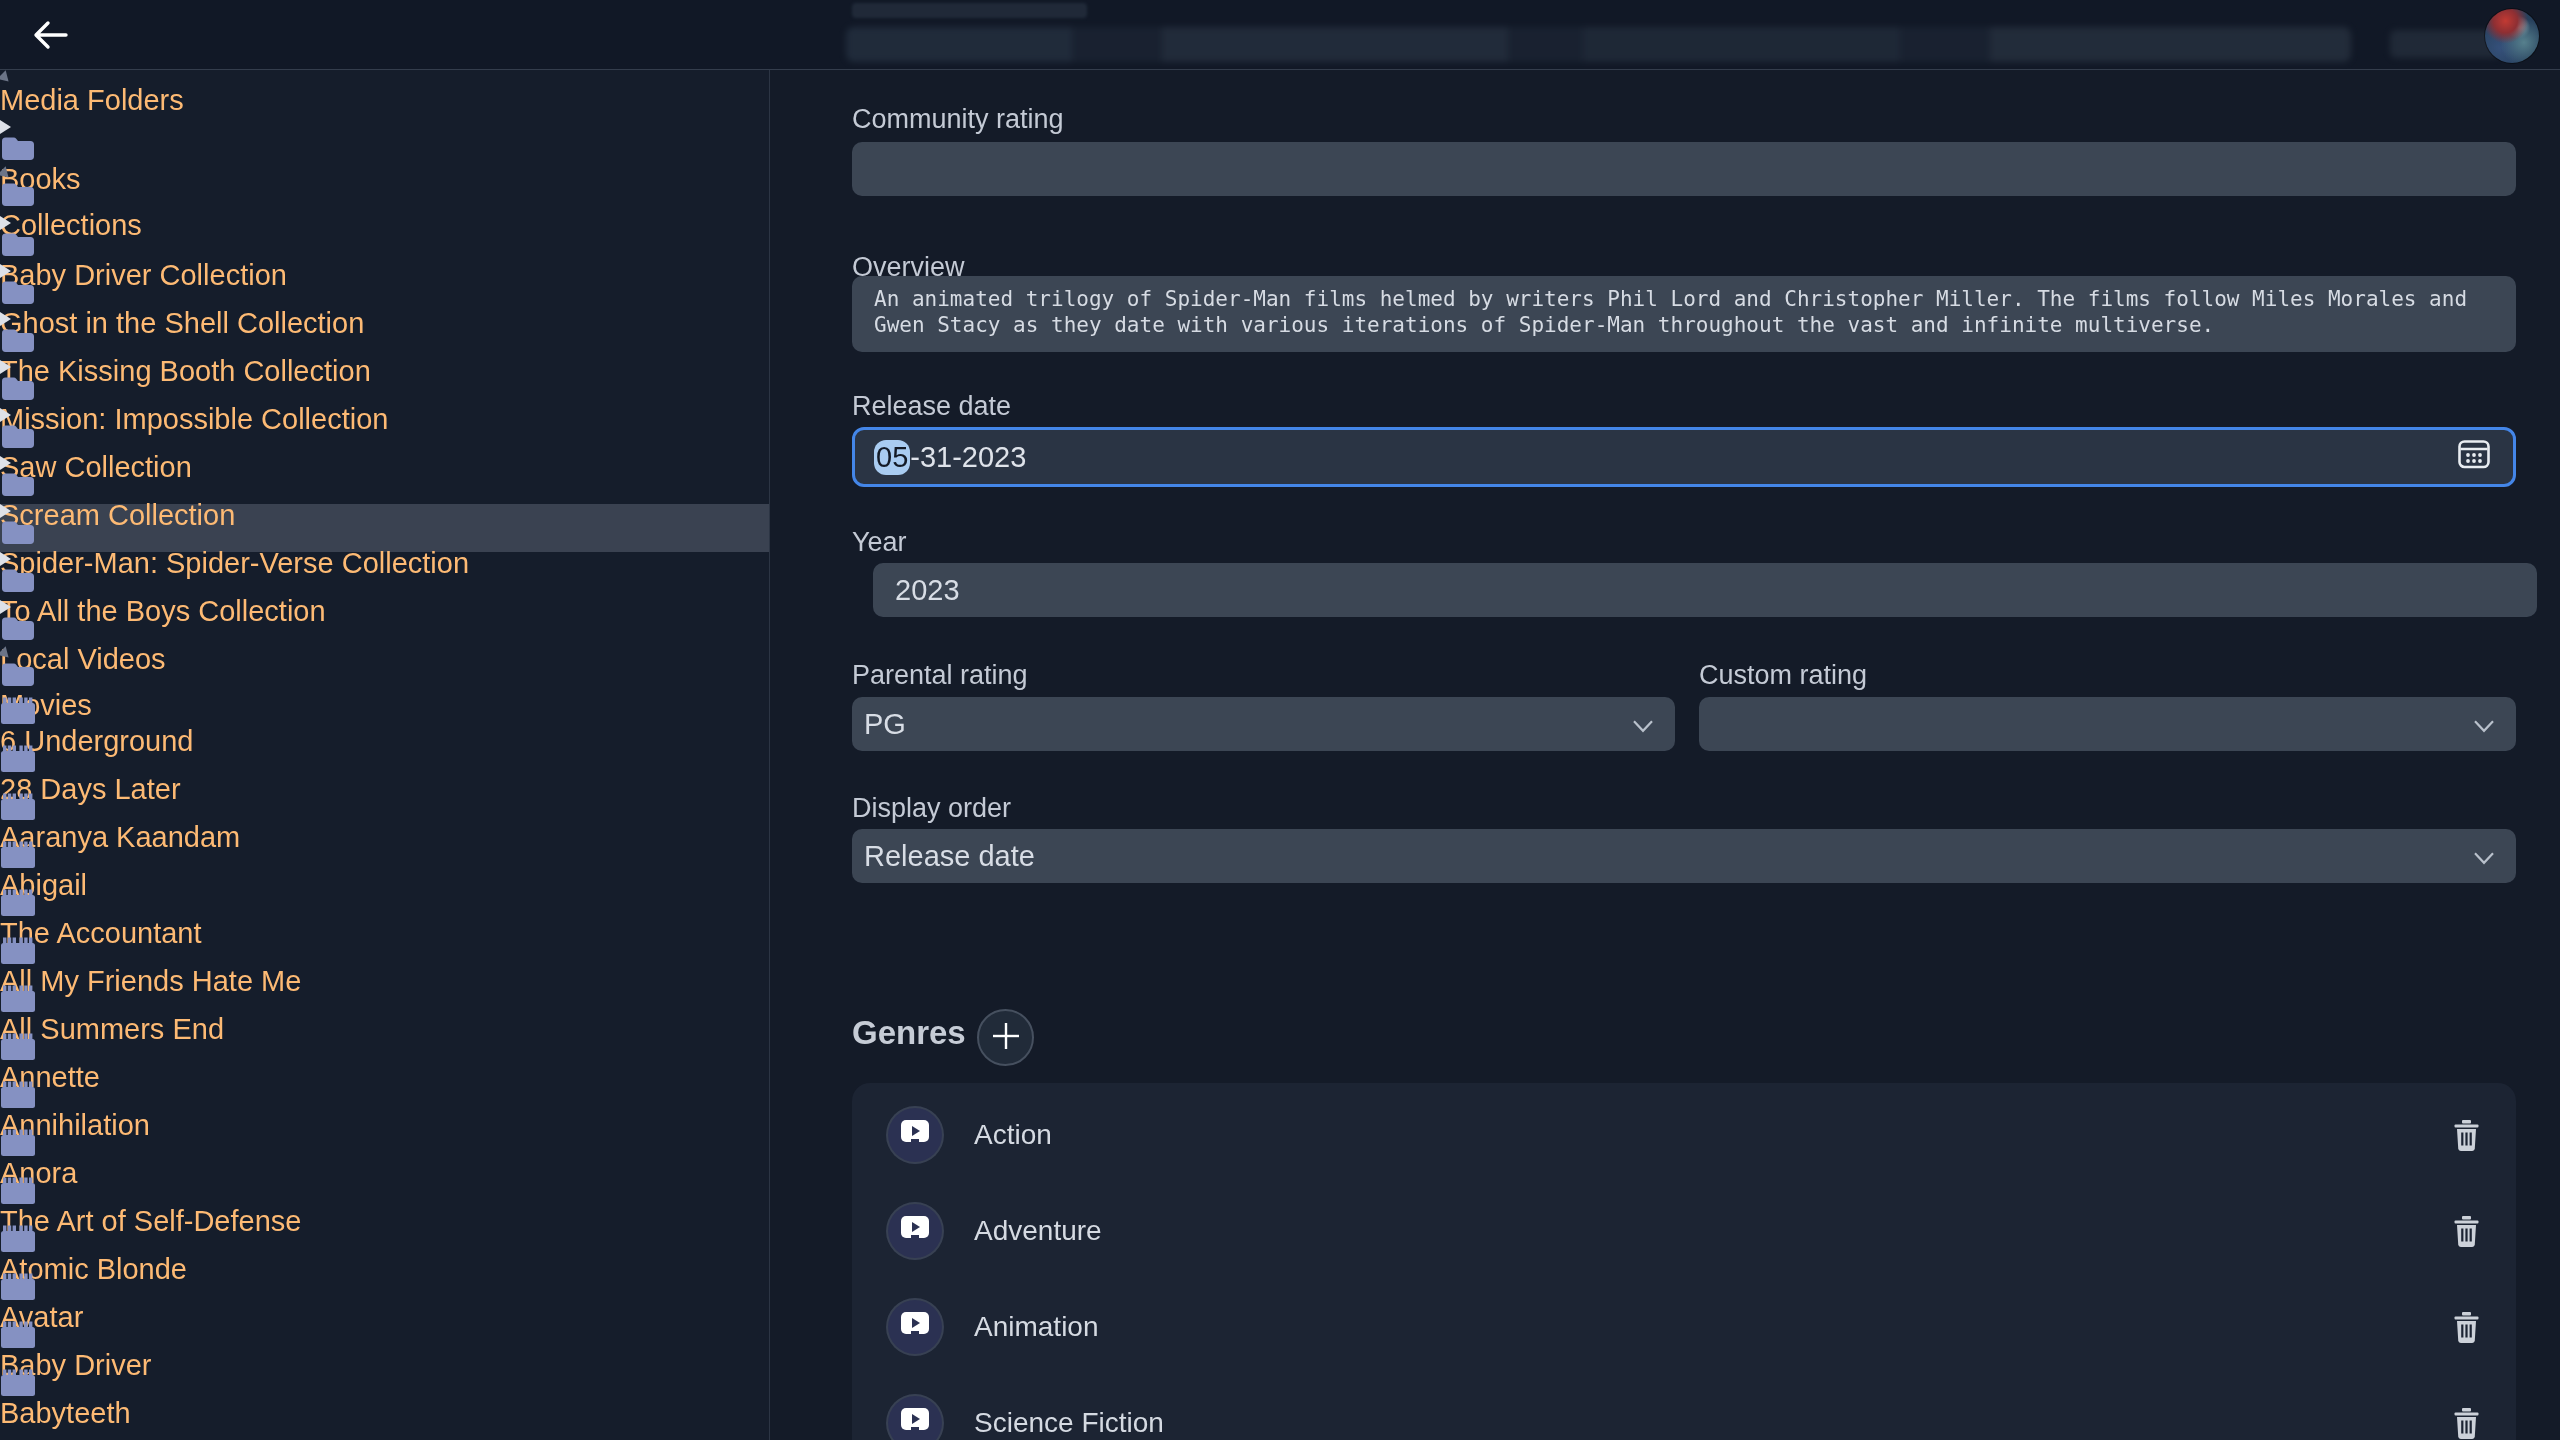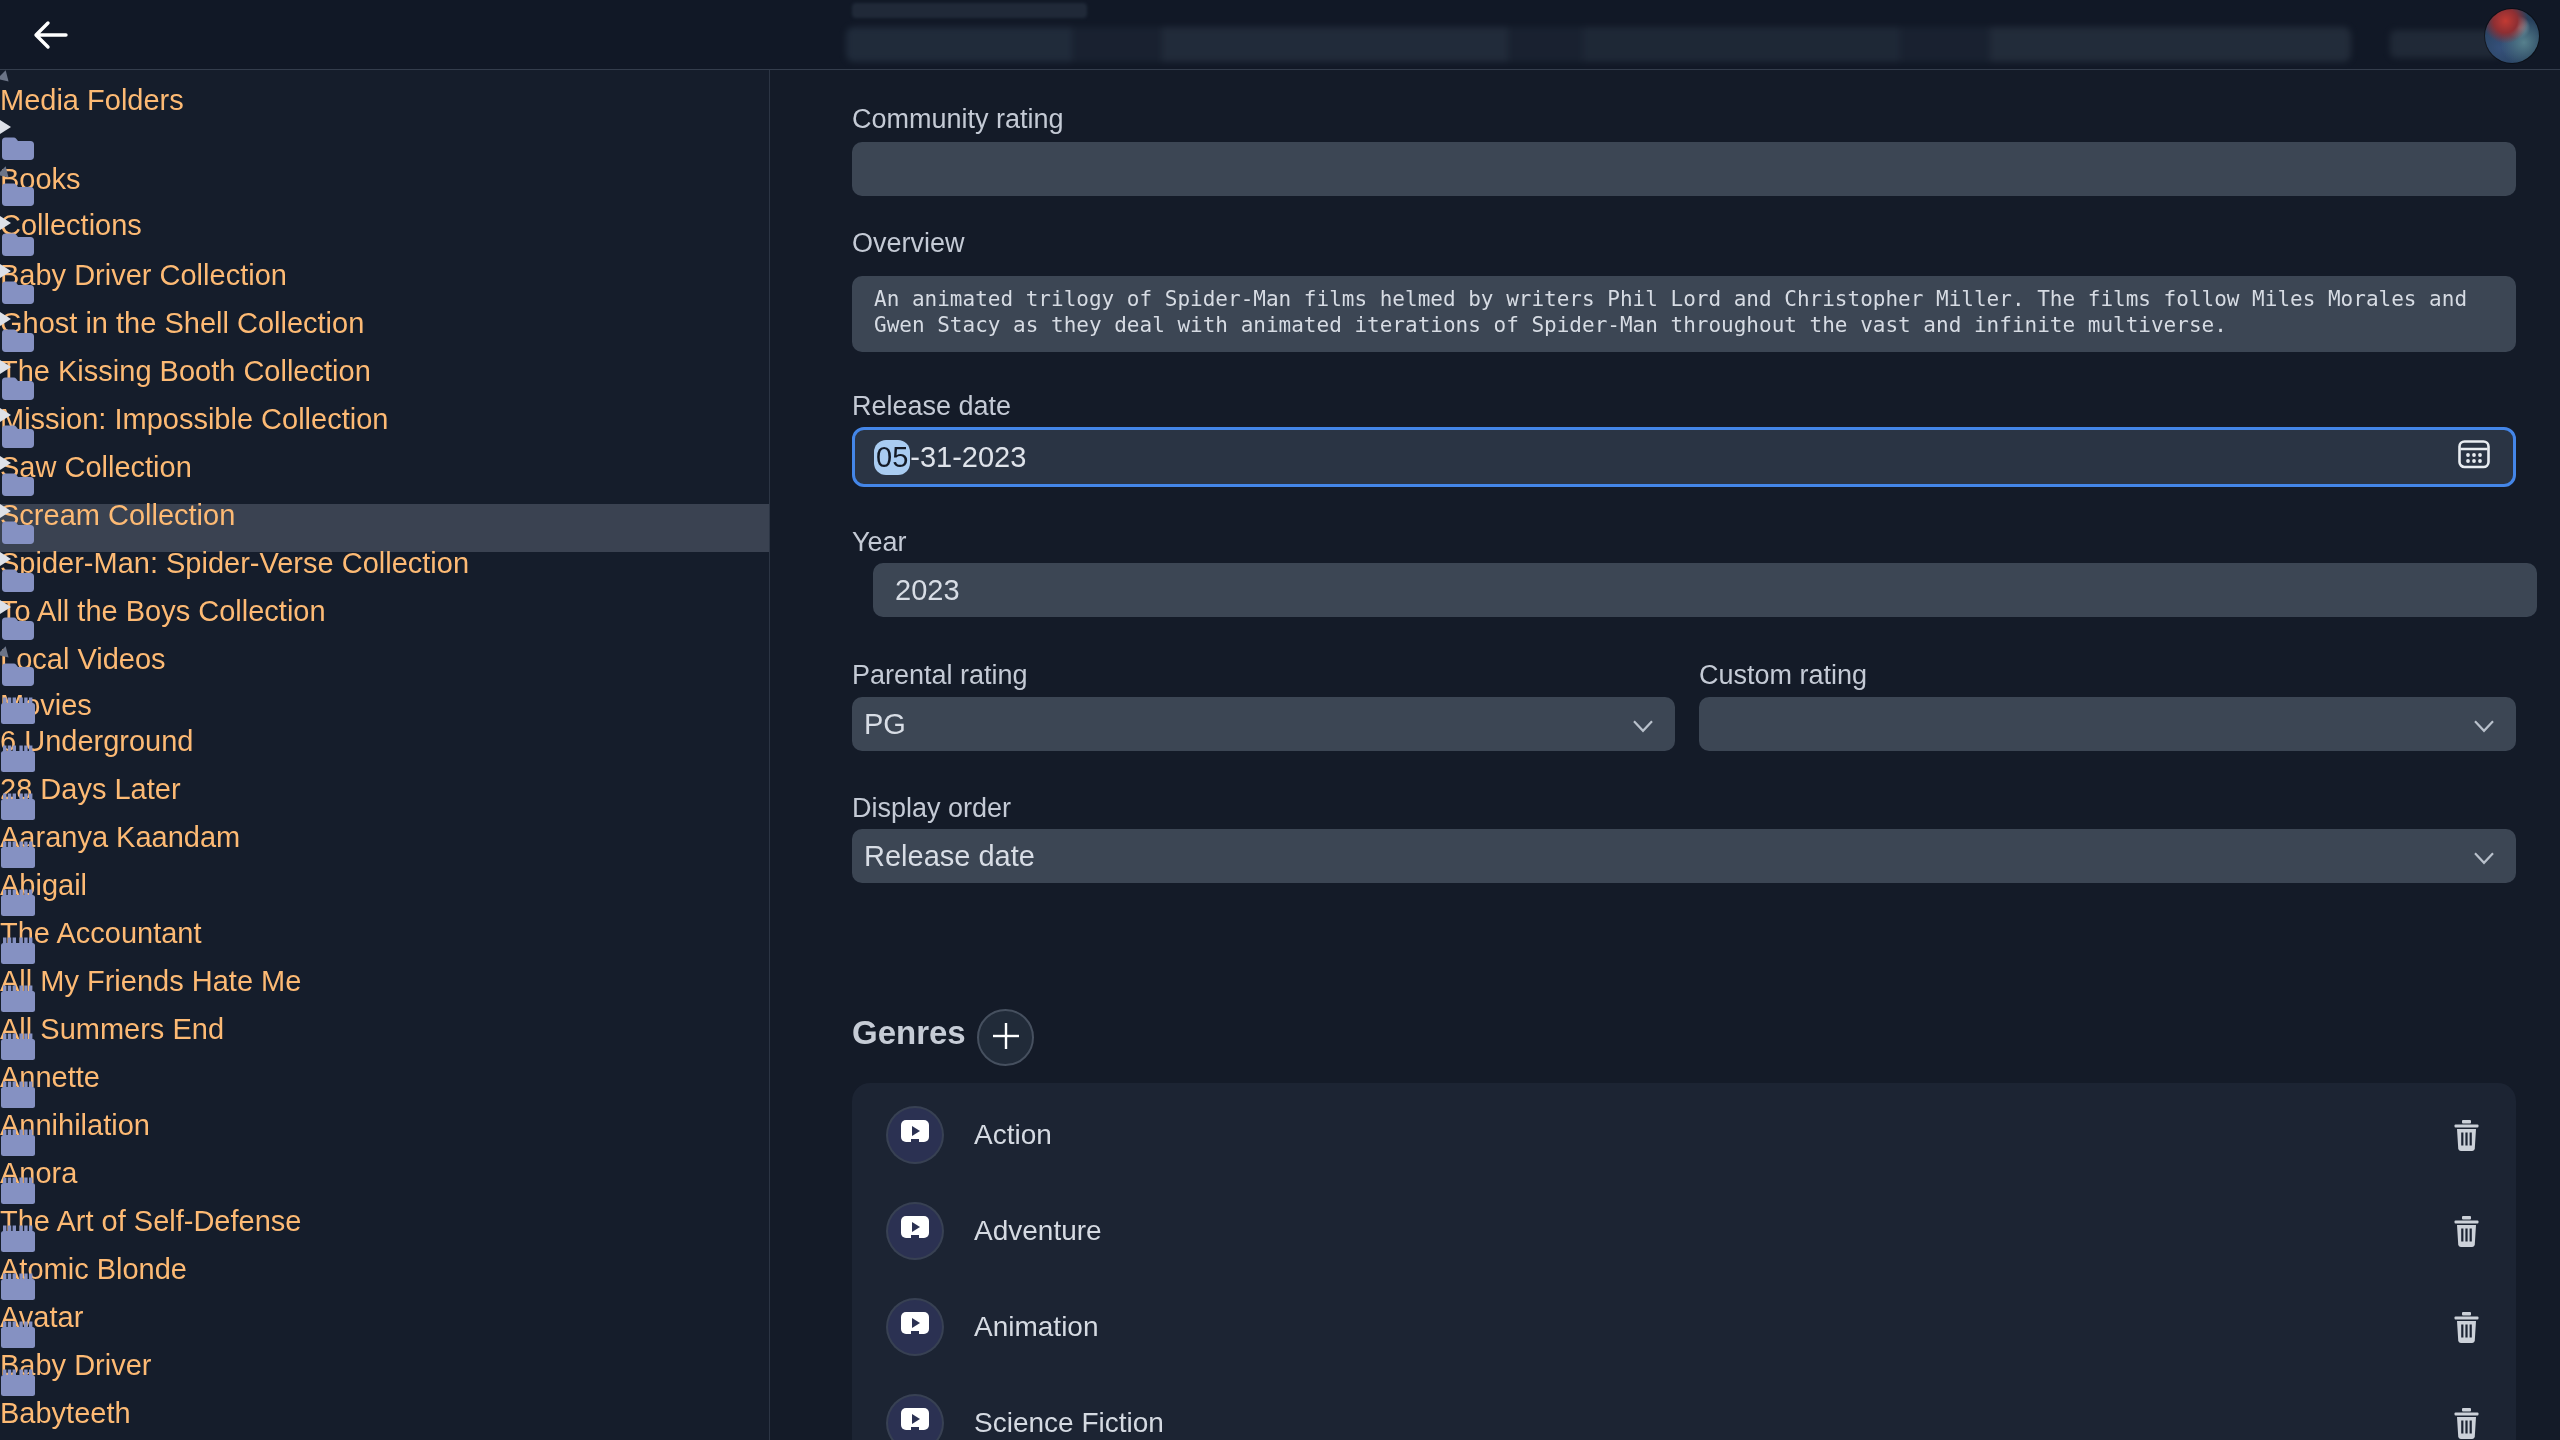--- a/index.html
+++ b/index.html
@@ -520,22 +520,22 @@
     </div>
 </div>
 
 <div class="main">
 
   <div class="flabel" style="top:104px;">Community rating</div>
   <div class="inp" style="top:142px;">
     <span></span>
   </div>
 
-  <div class="flabel" style="top:228px;text-align:center;">Overview</div>
-  <div class="ta" style="top:276px;">An animated trilogy of Spider-Man films helmed by writers Phil Lord and Christopher Miller. The films follow Miles Morales and Gwen Stacy as they deal with animated iterations of Spider-Man throughout the vast and infinite multiverse.</div>
+  <div class="flabel" style="top:252px;text-align:center;">Overview</div>
+  <div class="ta" style="top:276px;">An animated trilogy of Spider-Man films helmed by writers Phil Lord and Christopher Miller. The films follow Miles Morales and Gwen Stacy as they date with various iterations of Spider-Man throughout the vast and infinite multiverse.</div>
 
   <div class="flabel" style="top:391px;">Release date</div>
   <div class="date-inp">
     <span class="sel">05</span>
       <span>-31-2023</span>
     <span class="cal-icon">
       <svg width="34" height="32" viewBox="0 0 34 32">
         <rect x="2.5" y="4" width="29" height="25.5" rx="5" fill="none" stroke="#e9edf2" stroke-width="2.6"></rect>
         <line x1="3.5" y1="11.5" x2="30.5" y2="11.5" stroke="#e9edf2" stroke-width="2.6"></line>
         <circle cx="11" cy="17.5" r="1.9" fill="#e9edf2"></circle>

